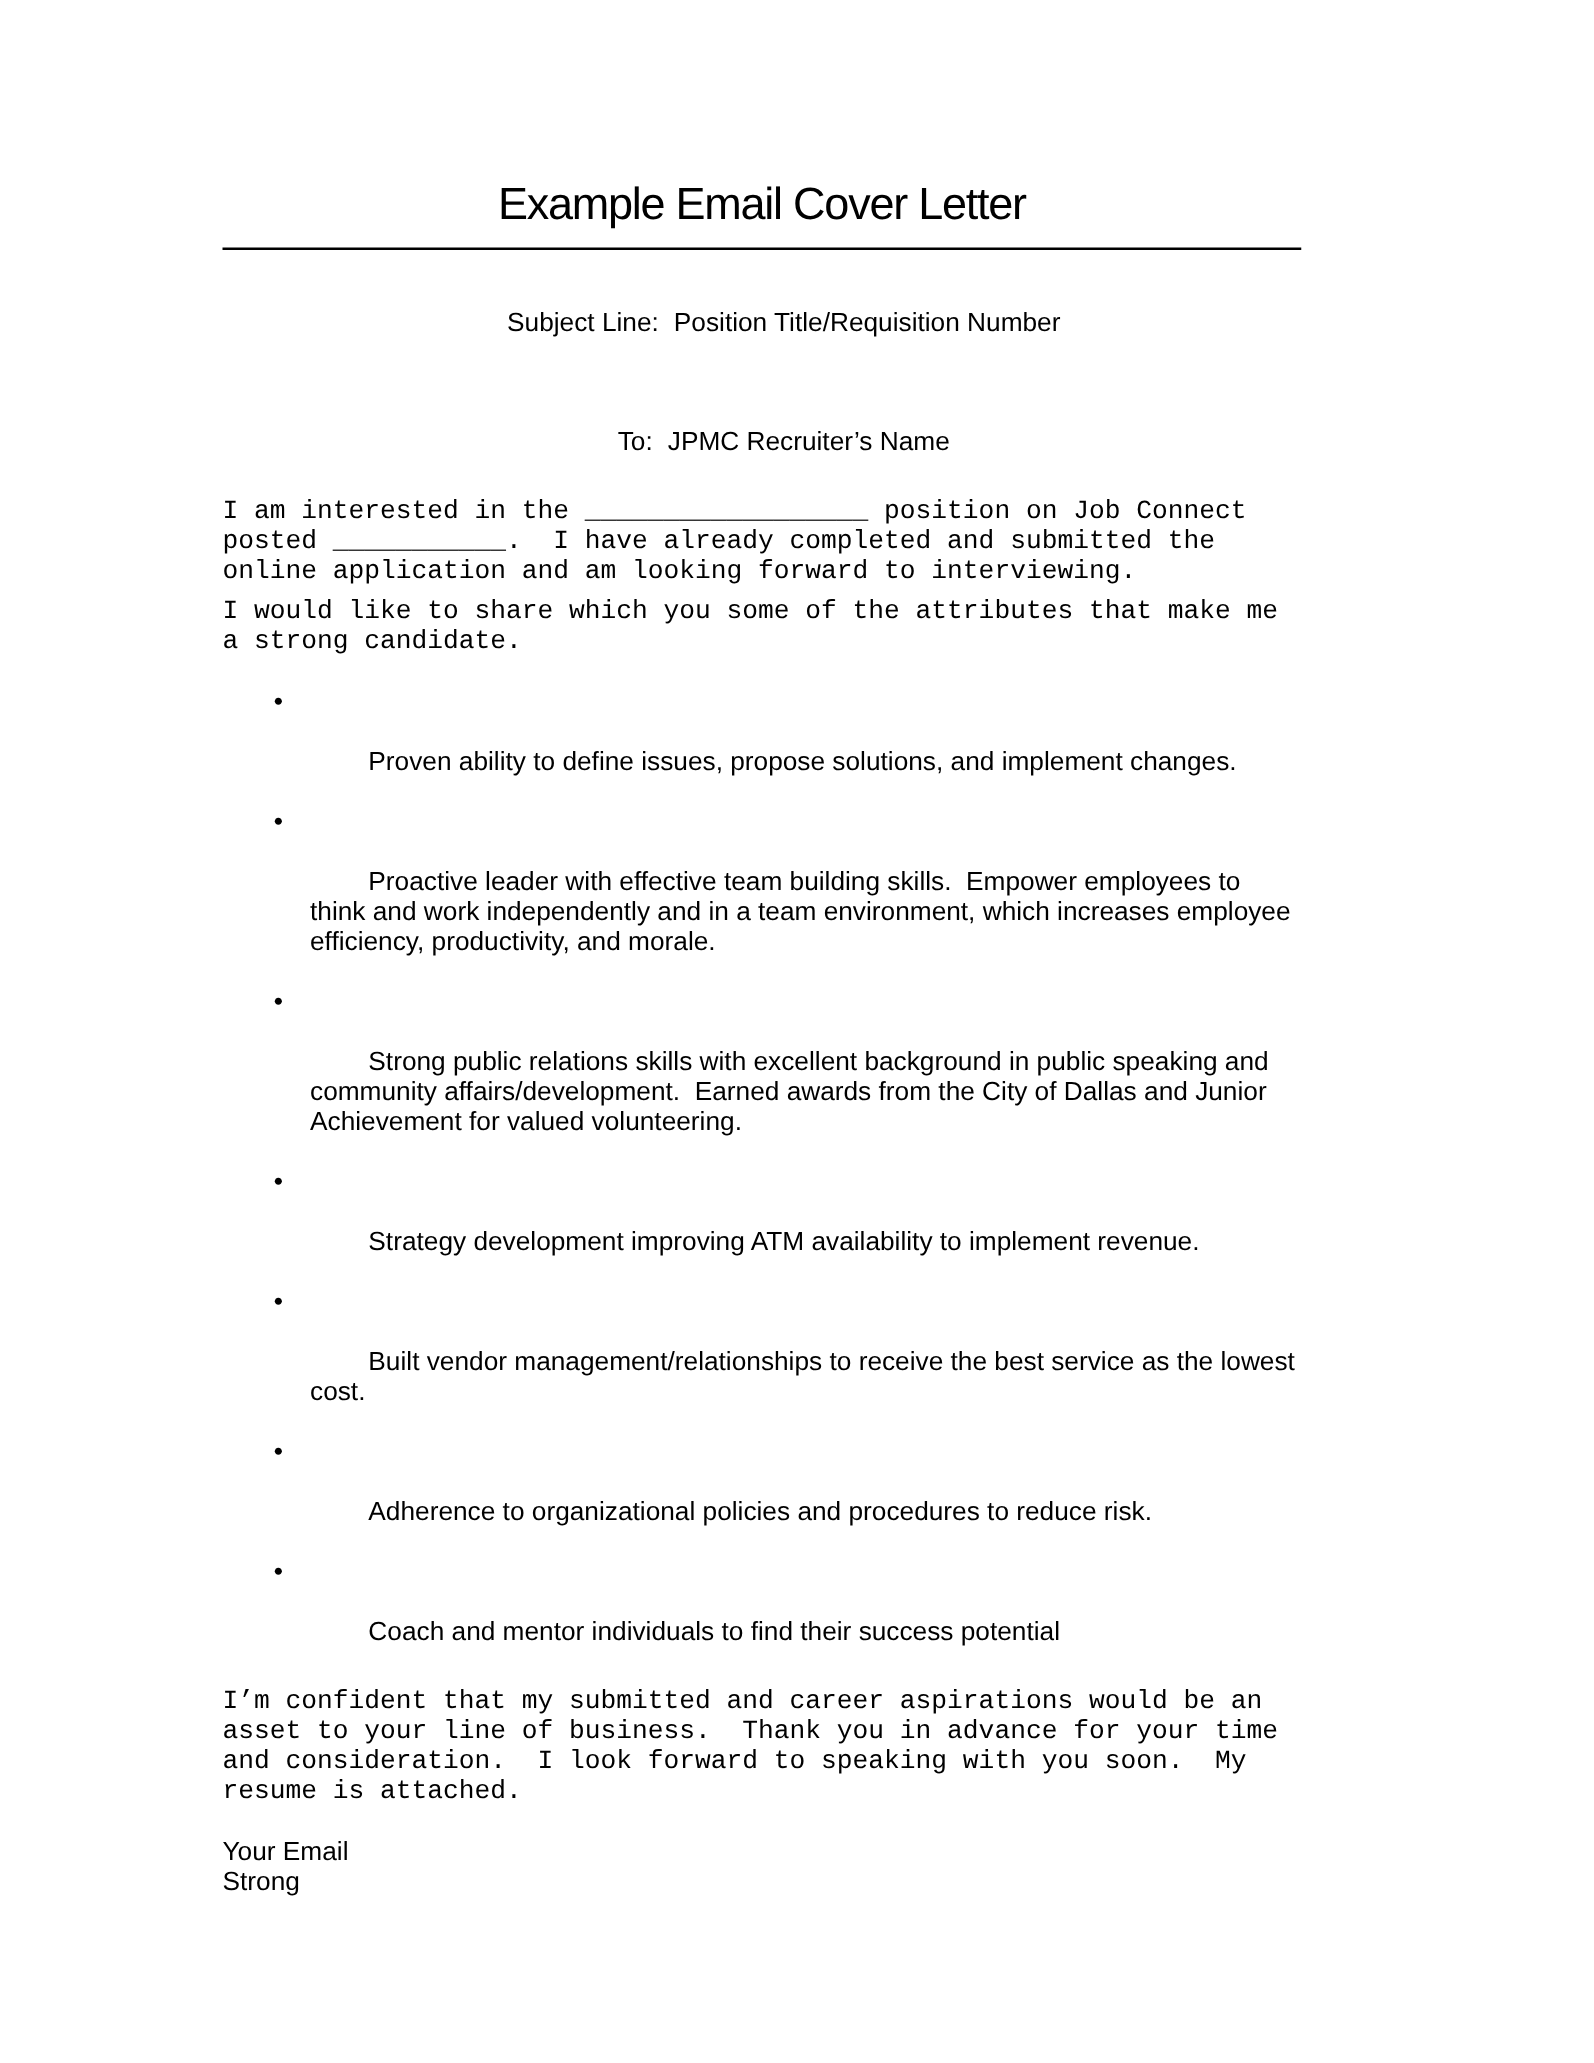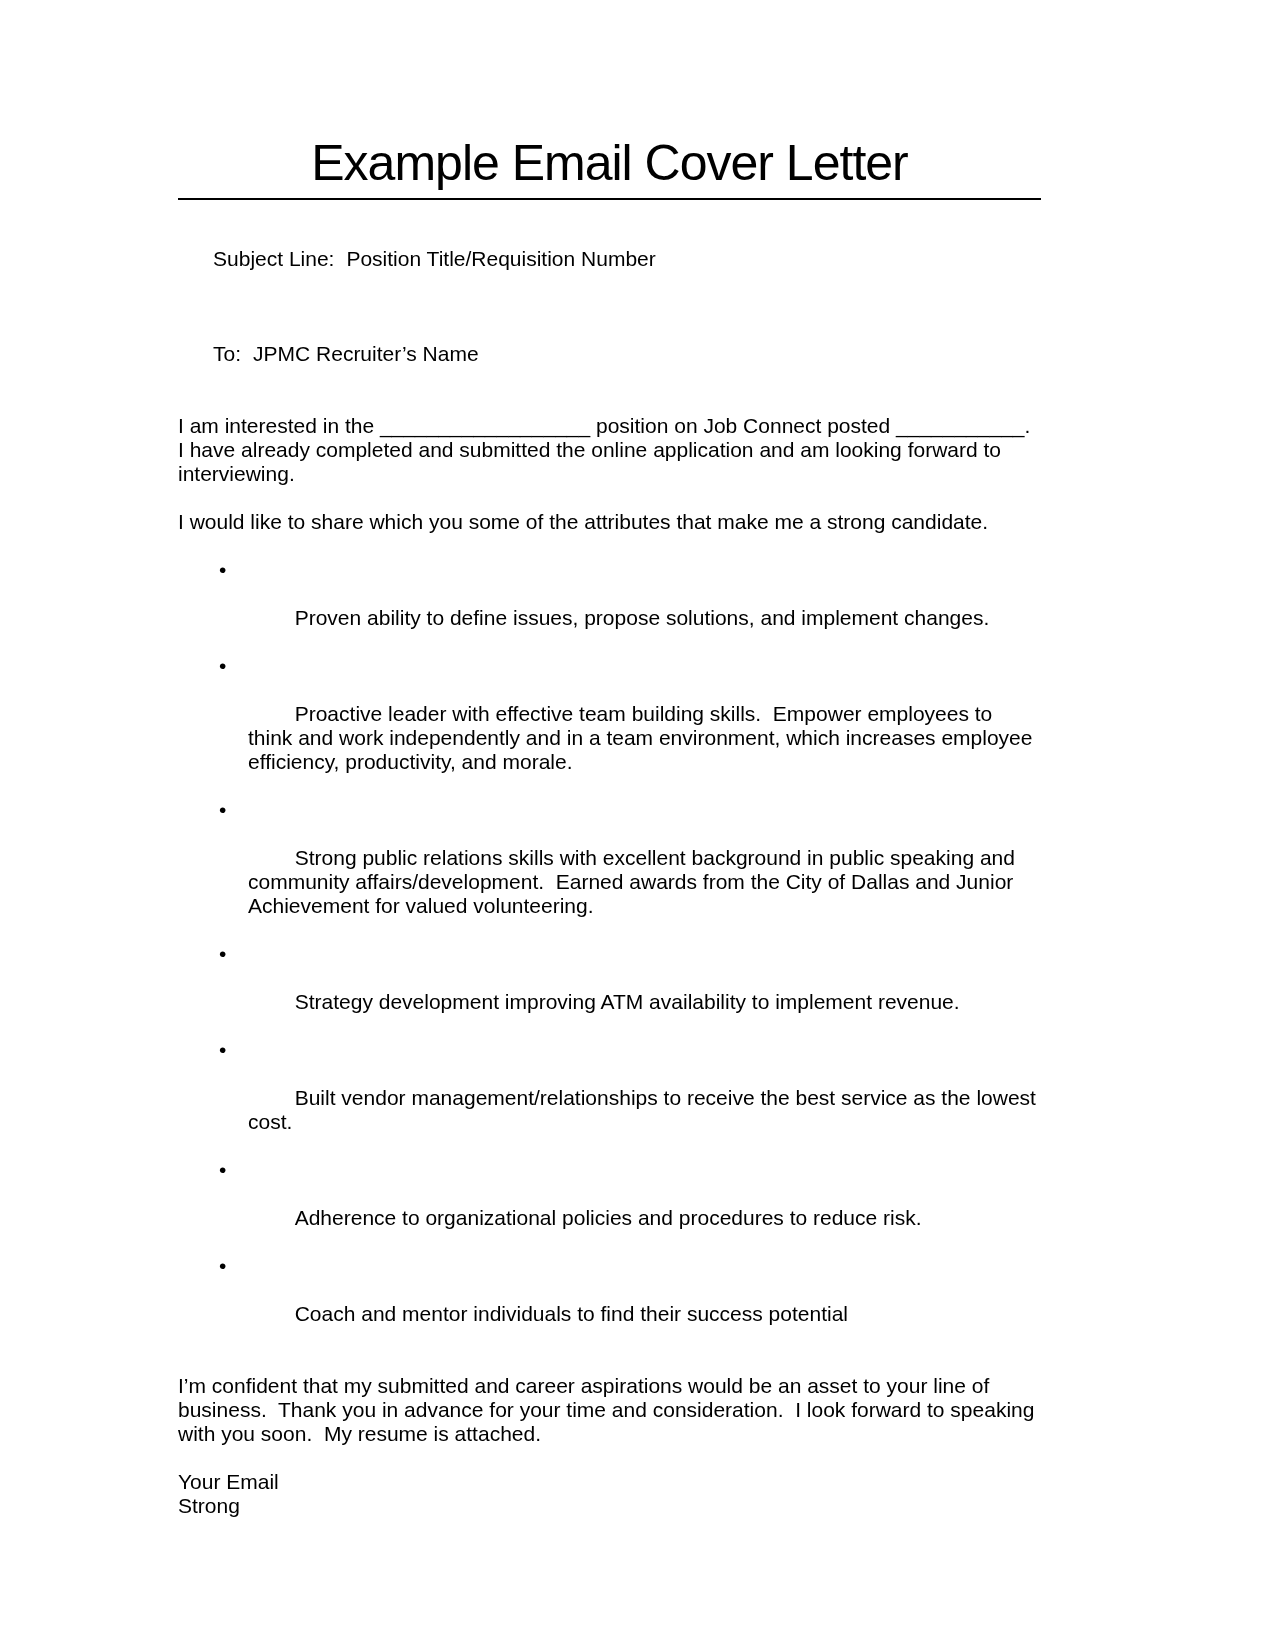--- a/index.html
+++ b/index.html
@@ -18,43 +18,45 @@
   }
   .doc {
     position: absolute;
     left: 178px;
     top: 140px;
     width: 863px;
     font-size: 21px;
     line-height: 24px;
   }
   .title {
-    font-size: 50px;
+    font-size: 36px;
     line-height: 46px;
     font-weight: 400;
     letter-spacing: -1px;
     text-align: center;
     margin: 0;
     padding-bottom: 12px;
     border-bottom: 2px solid #000000;
   }
   .row {
     margin-top: 23px;
     white-space: pre-wrap;
+    text-align: center;
   }
   .row .value {
     margin-left: 12px;
   }
   .recipient-value {
     color: #000000;
     font-weight: 400;
   }
   p.para {
-    margin: 24px 0 0 0;
+    margin: 8px 0 0 0;
     white-space: pre-wrap;
+    font-family: Liberation Mono, monospace;
   }
   ul.bullets {
     margin: 24px 0 0 0;
     padding: 0;
     list-style: none;
   }
   ul.bullets li {
     position: relative;
     padding-left: 70px;
     white-space: pre-wrap;

